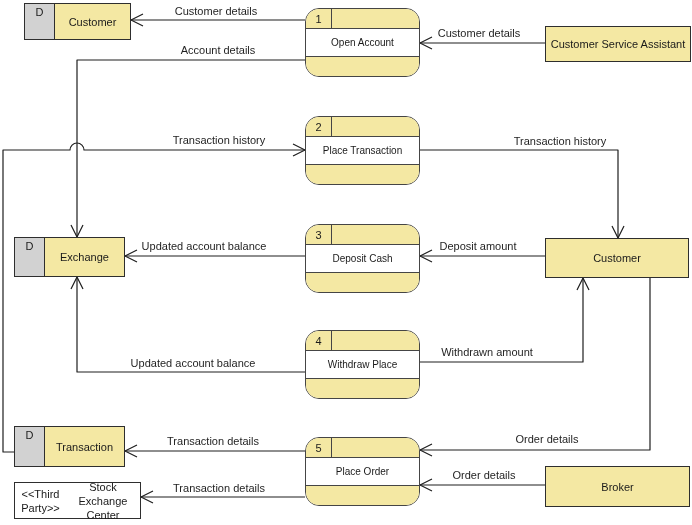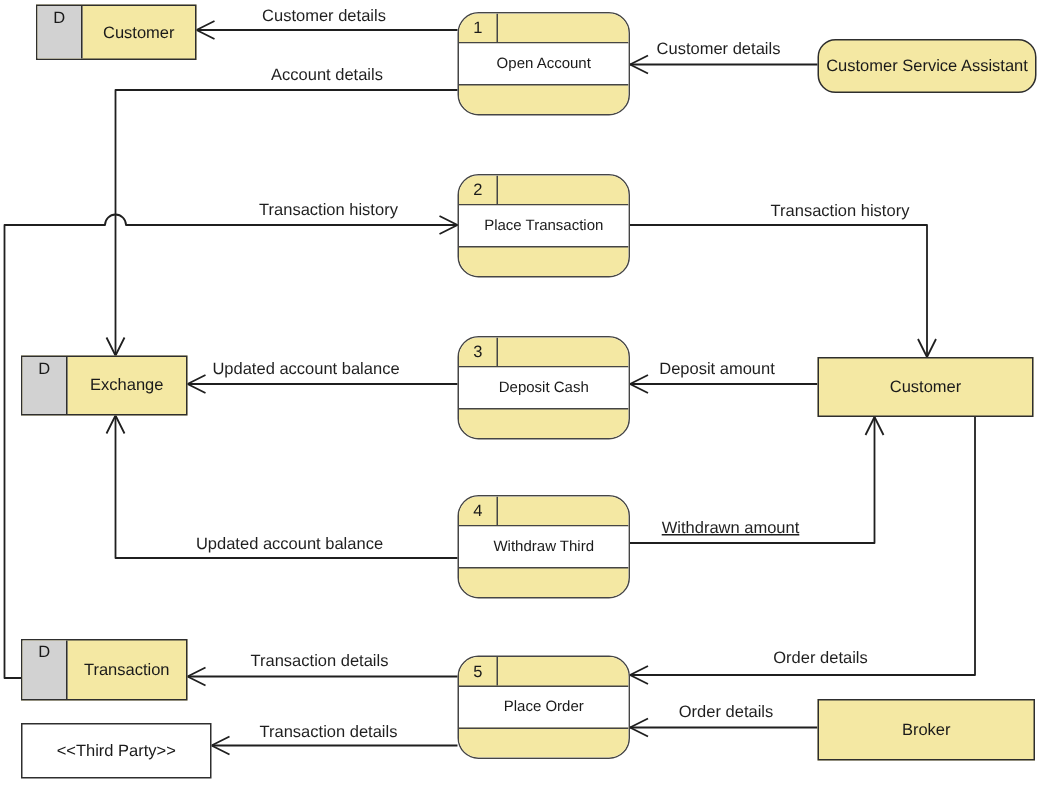--- a/index.html
+++ b/index.html
@@ -116,20 +116,21 @@
     <div class="store-id">D</div>
     <div class="store-name">Exchange</div>
   </div>
   <div class="store" style="left:14px;top:426px;width:111px;height:41px;">
     <div class="store-id">D</div>
     <div class="store-name">Transaction</div>
   </div>
 
   <div class="third-party" style="left:14px;top:482px;width:127px;height:37px;">
     <span>&lt;&lt;Third Party&gt;&gt;</span>
+    <span>Stock Exchange Center</span>
   </div>
 
   <div class="process" style="left:305px;top:8px;">
     <div class="proc-top">
         <span class="proc-num">1</span>
       </div>
     <div class="proc-mid">Open Account</div>
     <div class="proc-bottom"></div>
   </div>
   <div class="process" style="left:305px;top:116px;">
@@ -143,48 +144,48 @@
     <div class="proc-top">
         <span class="proc-num">3</span>
       </div>
     <div class="proc-mid">Deposit Cash</div>
     <div class="proc-bottom"></div>
   </div>
   <div class="process" style="left:305px;top:330px;">
     <div class="proc-top">
         <span class="proc-num">4</span>
       </div>
-    <div class="proc-mid">Withdraw Third</div>
+    <div class="proc-mid">Withdraw Place</div>
     <div class="proc-bottom"></div>
   </div>
   <div class="process" style="left:305px;top:437px;">
     <div class="proc-top">
         <span class="proc-num">5</span>
       </div>
     <div class="proc-mid">Place Order</div>
     <div class="proc-bottom"></div>
   </div>
 
-  <div class="entity" style="left:545px;top:26px;width:146px;height:36px;border-radius:12px;">
+  <div class="entity" style="left:545px;top:26px;width:146px;height:36px;">
     <span>Customer Service Assistant</span>
   </div>
   <div class="entity" style="left:545px;top:238px;width:144px;height:40px;">
     <span>Customer</span>
   </div>
   <div class="entity" style="left:545px;top:466px;width:145px;height:41px;">
     <span>Broker</span>
   </div>
 
   <div class="flow-label" style="left:216px;top:17px;">Customer details</div>
   <div class="flow-label" style="left:479px;top:39px;">Customer details</div>
   <div class="flow-label" style="left:218px;top:56px;">Account details</div>
   <div class="flow-label" style="left:219px;top:146px;">Transaction history</div>
   <div class="flow-label" style="left:560px;top:147px;">Transaction history</div>
   <div class="flow-label" style="left:204px;top:252px;">Updated account balance</div>
   <div class="flow-label" style="left:478px;top:252px;">Deposit amount</div>
   <div class="flow-label" style="left:193px;top:369px;">Updated account balance</div>
-  <div class="flow-label" style="left:487px;top:358px;text-decoration:underline;">Withdrawn amount</div>
+  <div class="flow-label" style="left:487px;top:358px;">Withdrawn amount</div>
   <div class="flow-label" style="left:547px;top:445px;">Order details</div>
   <div class="flow-label" style="left:213px;top:447px;">Transaction details</div>
   <div class="flow-label" style="left:219px;top:494px;">Transaction details</div>
   <div class="flow-label" style="left:484px;top:481px;">Order details</div>
 
 </div>
 
 </body></html>

